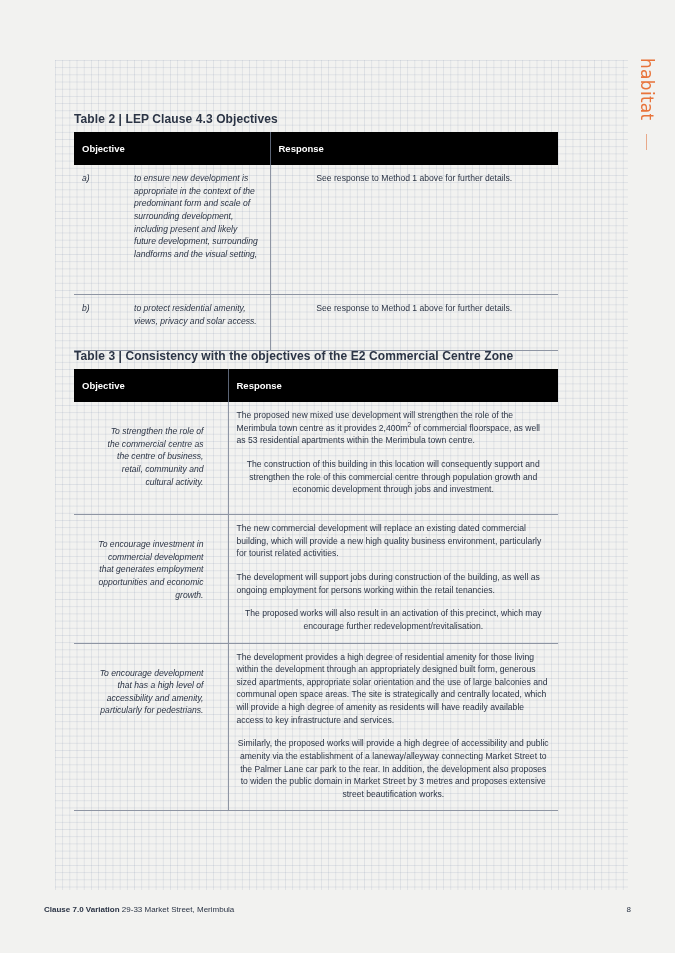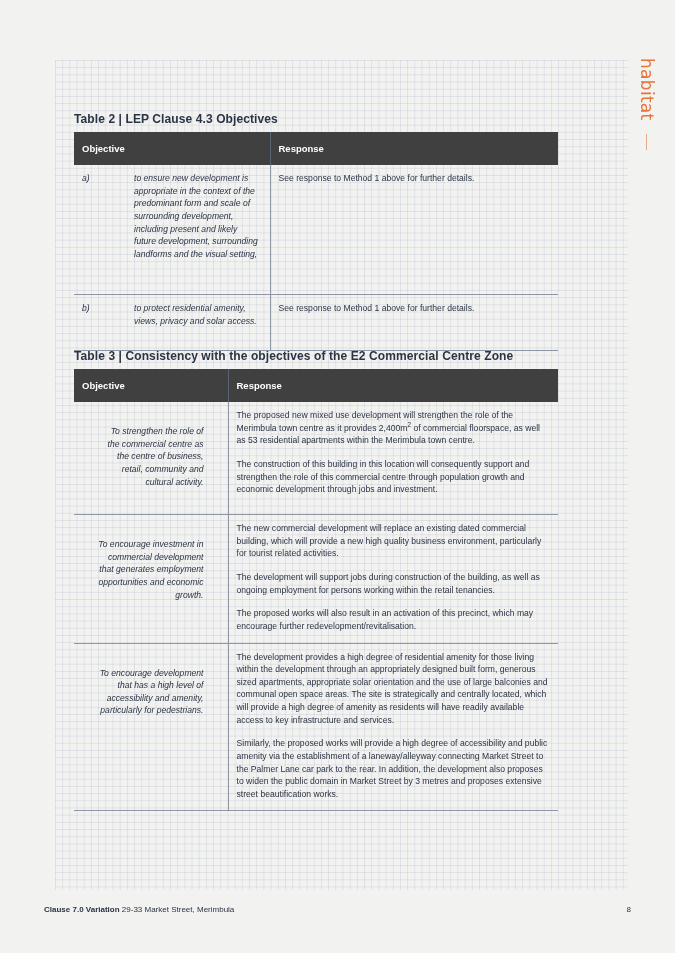--- a/index.html
+++ b/index.html
@@ -80,21 +80,21 @@
     margin-bottom: 6px;
     letter-spacing: 0.1px;
   }
 
   table.doc-table {
     width: 100%;
     border-collapse: collapse;
     table-layout: fixed;
   }
   table.doc-table thead th {
-    background: #404040;
+    background: #000000;
     color: #ffffff;
     font-size: 9.5px;
     font-weight: bold;
     text-align: left;
     padding: 6px 8px 7px 8px;
     vertical-align: middle;
     height: 20px;
   }
   table.doc-table thead th.col-obj {
     border-right: 1px solid #5b6475;
@@ -111,21 +111,21 @@
   table.doc-table tbody tr:last-child td {
     border-bottom: 1px solid #8e95a3;
   }
   td.obj-cell {
     font-style: italic;
     border-right: 1px solid #8e95a3;
   }
   td.resp-cell p {
     margin: 0 0 11px 0;
   }
-  td.resp-cell p:last-child { margin-bottom: 0; }
+  td.resp-cell p:last-child { margin-bottom: 0; text-align: center; }
   td.obj-cell p { margin: 16px; text-align: right; }
 
   
   .lettered {
     display: flex;
     gap: 8px;
   }
   .lettered .marker {
     flex: 0 0 14px;
   }

